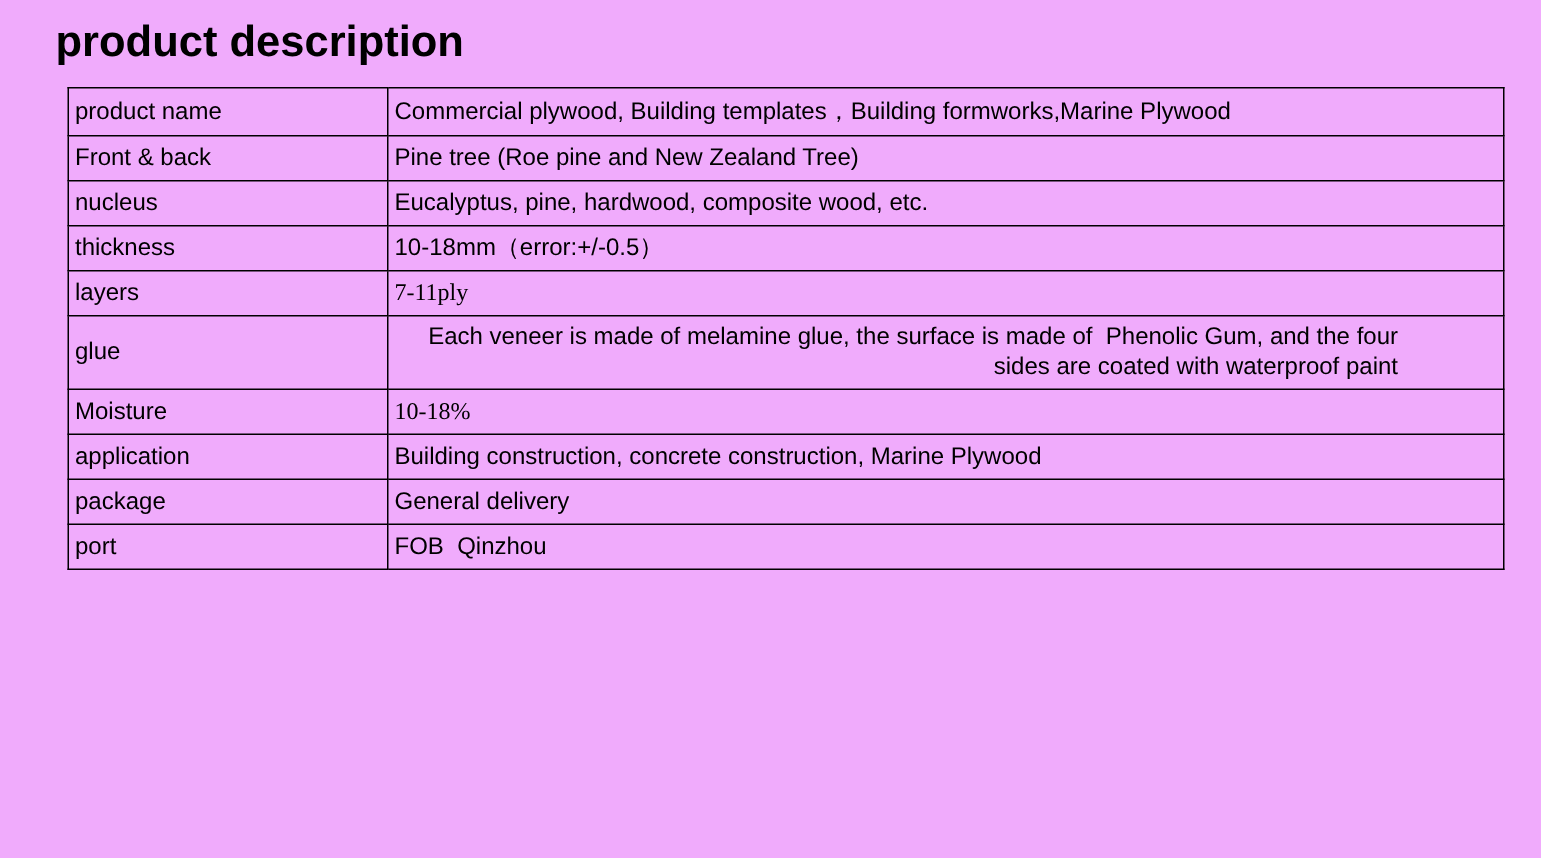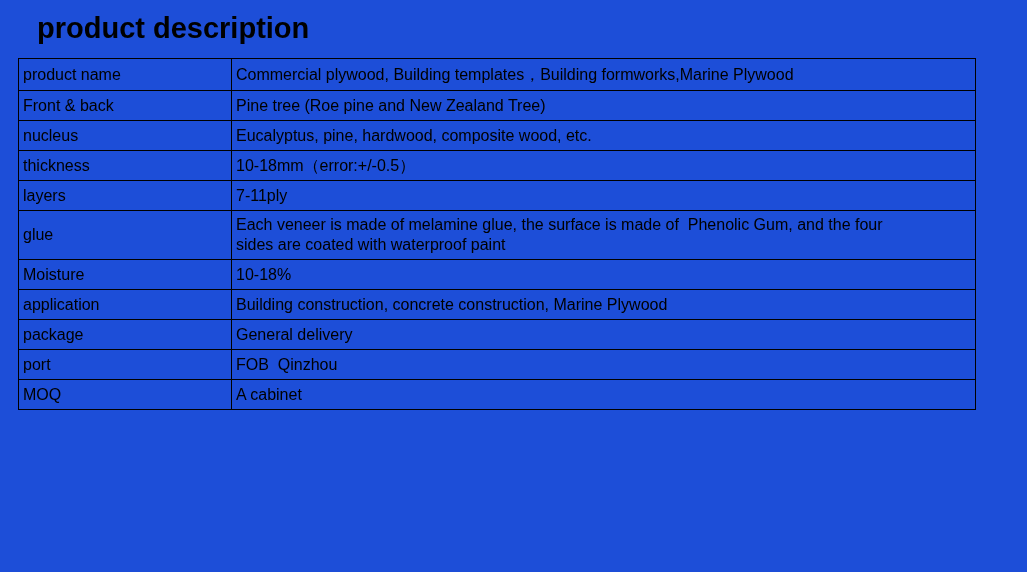--- a/index.html
+++ b/index.html
@@ -4,62 +4,62 @@
 <style>
   html, body {
     margin: 0;
     padding: 0;
     background: #ffffff;
   }
   .page {
     position: relative;
     width: 1027px;
     height: 572px;
-    background: #1d4ed8;
+    background: #f0abfc;
     color: #000000;
     font-family: "Liberation Sans", sans-serif;
     overflow: hidden;
   }
   .page-title {
     position: absolute;
     left: 37px;
     top: 11px;
     margin: 0;
     font-size: 29px;
     line-height: 34px;
     font-weight: bold;
     color: #000000;
     letter-spacing: 0px;
   }
   table.spec-table {
     position: absolute;
-    left: 18px;
+    left: 45px;
     top: 58px;
     width: 957px;
     border-collapse: collapse;
     table-layout: fixed;
     border-radius: 31px;
   }
   table.spec-table td {
     border: 1px solid #000000;
     font-size: 16px;
     line-height: 20px;
     vertical-align: middle;
     padding: 4px 4px 4px 4px;
     white-space: pre-wrap;
     overflow: hidden;
   }
   col.c-label { width: 213px; }
   col.c-value { width: 744px; }
   tr.spec-row { height: 30px; }
   tr.row-product-name { height: 32px; }
   tr.row-glue { height: 49px; margin-top: 20px; }
-  tr.row-glue td.value-cell { padding-right: 70px; }
+  tr.row-glue td.value-cell { padding-right: 70px; text-align: right; }
   td.mono {
-    font-family: Liberation Sans, sans-serif;
+    font-family: Liberation Serif, serif;
     font-size: 15px;
   }
 </style>
 </head>
 <body>
 
 <div class="page">
   <h1 class="page-title">product description</h1>
 
   <table class="spec-table">
@@ -101,19 +101,15 @@
         <td class="value-cell">Building construction, concrete construction, Marine Plywood</td>
       </tr>
       <tr class="spec-row">
         <td class="label-cell">package</td>
         <td class="value-cell">General delivery</td>
       </tr>
       <tr class="spec-row">
         <td class="label-cell">port</td>
         <td class="value-cell">FOB  Qinzhou</td>
       </tr>
-      <tr class="spec-row">
-        <td class="label-cell">MOQ</td>
-        <td class="value-cell">A cabinet</td>
-      </tr>
     </tbody>
   </table>
 </div>
 
 </body></html>

